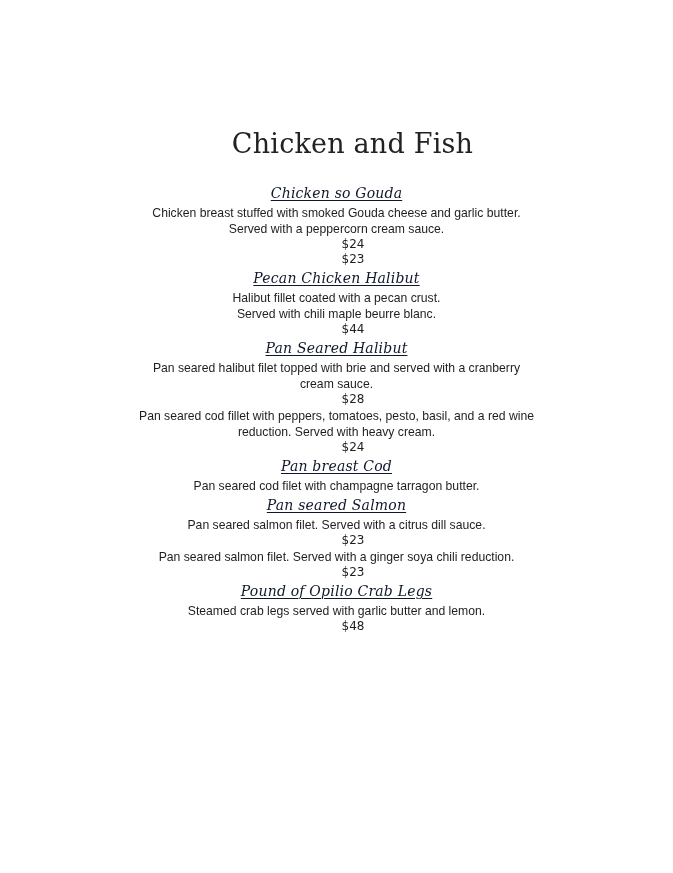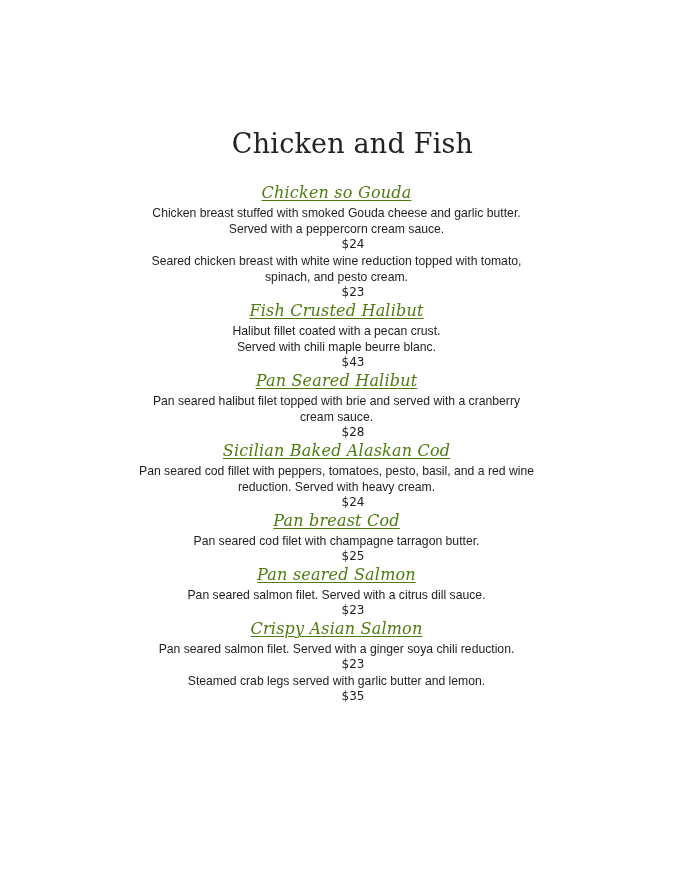--- a/index.html
+++ b/index.html
@@ -44,27 +44,27 @@
       text-align: center;
     }
     .item {
       margin: 0;
       padding: 0;
     }
     .item-name {
       display: inline-block;
       font-family: "DejaVu Serif", "Liberation Serif", serif;
       font-style: italic;
-      font-size: 16px;
+      font-size: 14px;
       line-height: 22px;
       height: 22px;
       text-decoration: underline;
       text-underline-offset: 2px;
       text-decoration-thickness: 1px;
-      color: #4d7c0f;
+      color: #0f172a;
       letter-spacing: 0.2px;
     }
     .item-desc {
       font-family: Liberation Sans, sans-serif;
       font-size: 12.2px;
       line-height: 16px;
       color: #1e1e1e;
       margin: 1px auto 0 auto;
       white-space: pre-line;
     }
@@ -85,63 +85,59 @@
   <div class="menu">
 
     <div class="item">
       <div class="item-name">Chicken so Gouda</div>
       <div class="item-desc">Chicken breast stuffed with smoked Gouda cheese and garlic butter.
 Served with a peppercorn cream sauce.</div>
       <div class="item-price">$24</div>
     </div>
 
     <div class="item">
-      <div class="item-desc">Seared chicken breast with white wine reduction topped with tomato,
-spinach, and pesto cream.</div>
       <div class="item-price">$23</div>
     </div>
 
     <div class="item">
-      <div class="item-name">Fish Crusted Halibut</div>
+      <div class="item-name">Pecan Chicken Halibut</div>
       <div class="item-desc">Halibut fillet coated with a pecan crust.
 Served with chili maple beurre blanc.</div>
-      <div class="item-price">$43</div>
+      <div class="item-price">$44</div>
     </div>
 
     <div class="item">
       <div class="item-name">Pan Seared Halibut</div>
       <div class="item-desc">Pan seared halibut filet topped with brie and served with a cranberry
 cream sauce.</div>
       <div class="item-price">$28</div>
     </div>
 
     <div class="item">
-      <div class="item-name">Sicilian Baked Alaskan Cod</div>
       <div class="item-desc">Pan seared cod fillet with peppers, tomatoes, pesto, basil, and a red wine
 reduction. Served with heavy cream.</div>
       <div class="item-price">$24</div>
     </div>
 
     <div class="item">
       <div class="item-name">Pan breast Cod</div>
       <div class="item-desc">Pan seared cod filet with champagne tarragon butter.</div>
-      <div class="item-price">$25</div>
     </div>
 
     <div class="item">
       <div class="item-name">Pan seared Salmon</div>
       <div class="item-desc">Pan seared salmon filet. Served with a citrus dill sauce.</div>
       <div class="item-price">$23</div>
     </div>
 
     <div class="item">
-      <div class="item-name">Crispy Asian Salmon</div>
       <div class="item-desc">Pan seared salmon filet. Served with a ginger soya chili reduction.</div>
       <div class="item-price">$23</div>
     </div>
 
     <div class="item">
+      <div class="item-name">Pound of Opilio Crab Legs</div>
       <div class="item-desc">Steamed crab legs served with garlic butter and lemon.</div>
-      <div class="item-price">$35</div>
+      <div class="item-price">$48</div>
     </div>
 
   </div>
 </div>
 
 </body></html>

